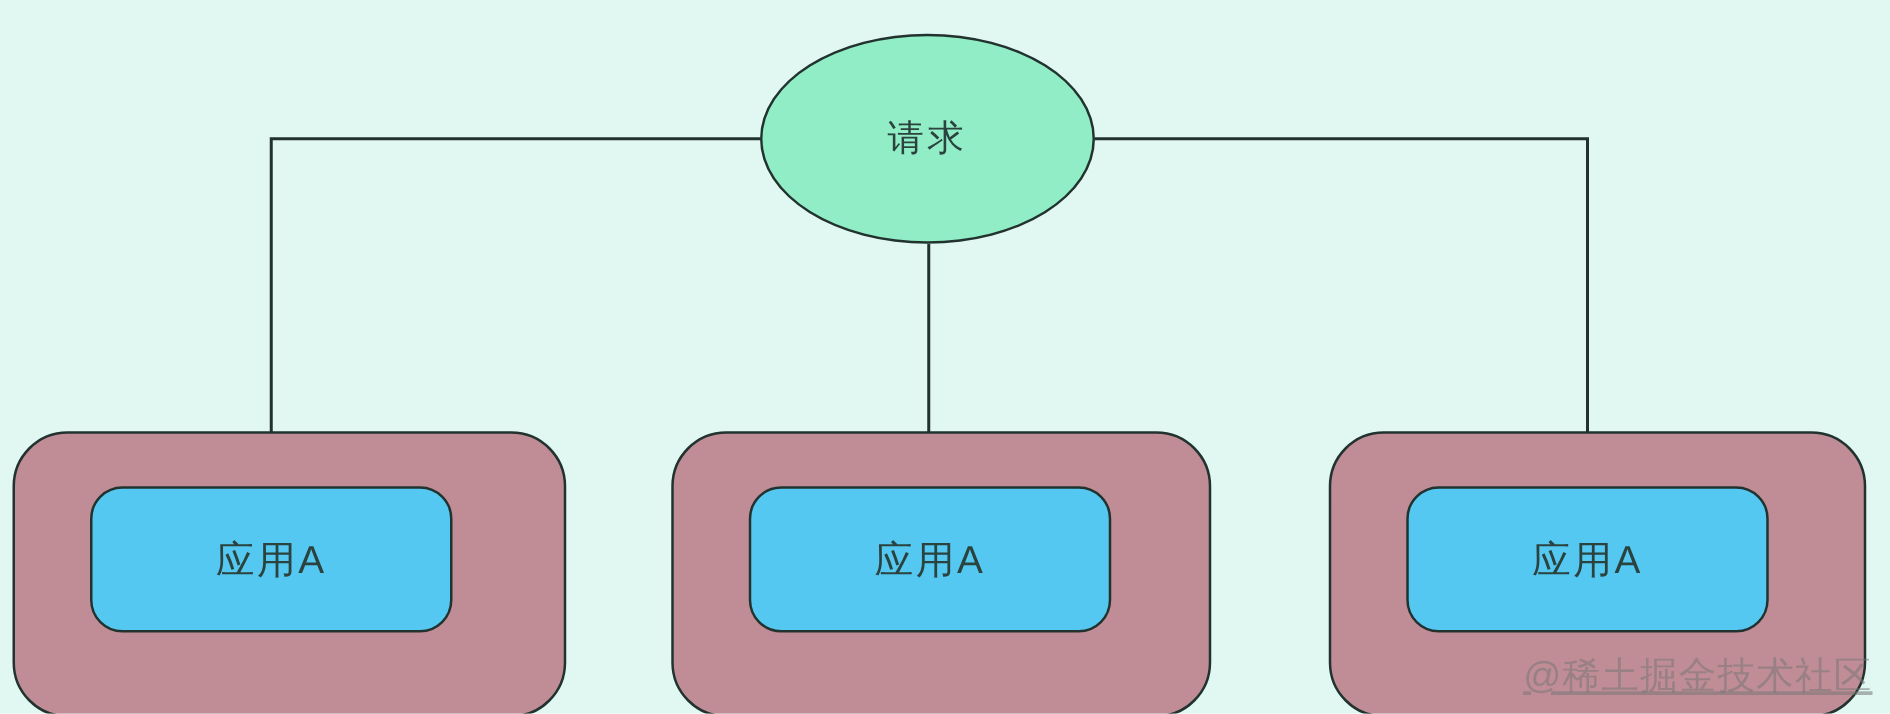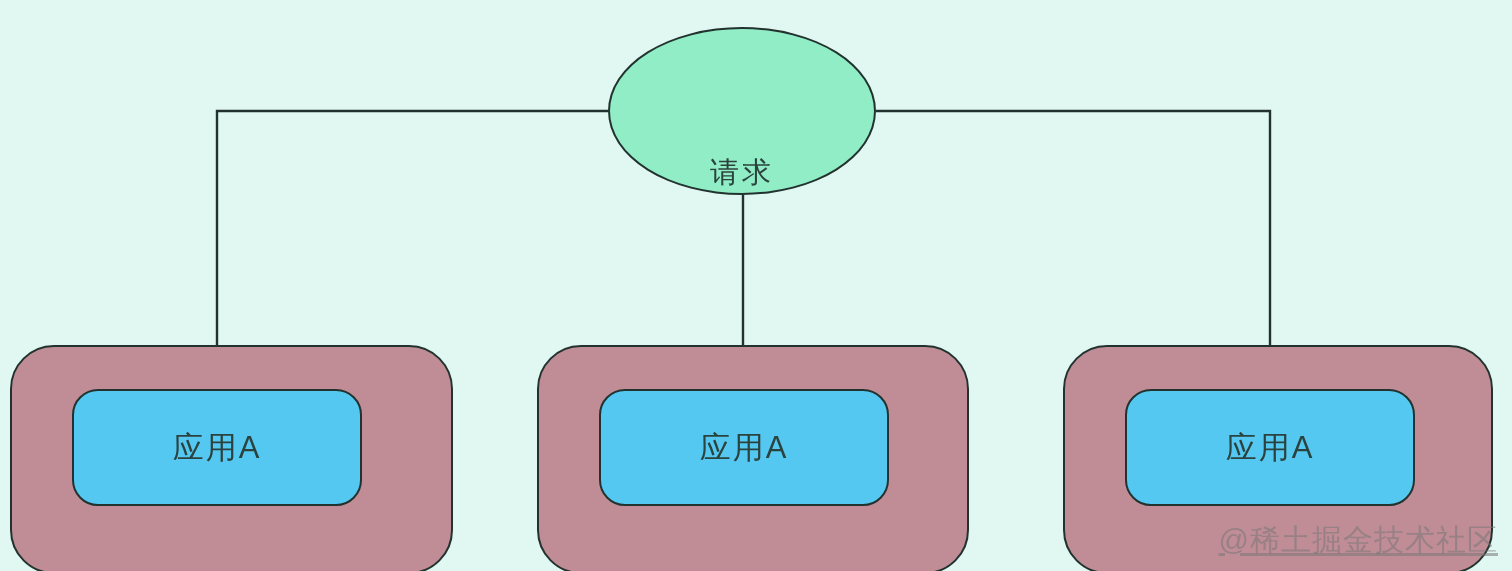--- a/index.html
+++ b/index.html
@@ -35,21 +35,21 @@
     position: absolute;
     left: 608px;
     top: 27px;
     width: 268px;
     height: 168px;
     box-sizing: border-box;
     background: var(--node-mint, #90edc5);
     border: 2.5px solid var(--stroke, #22332f);
     border-radius: 50%;
     display: flex;
-    align-items: flex-end;
+    align-items: center;
     justify-content: center;
   }
   .request-label {
     font-size: 29px;
     font-weight: 500;
     letter-spacing: 3px;
     color: var(--text, #2b433f);
   }
   .group {
     position: absolute;

